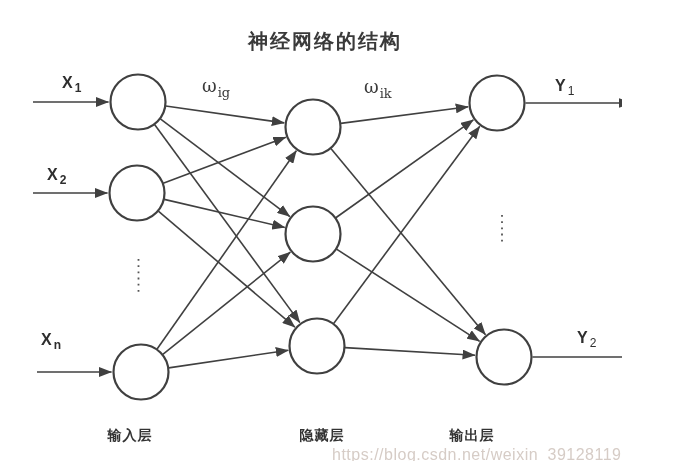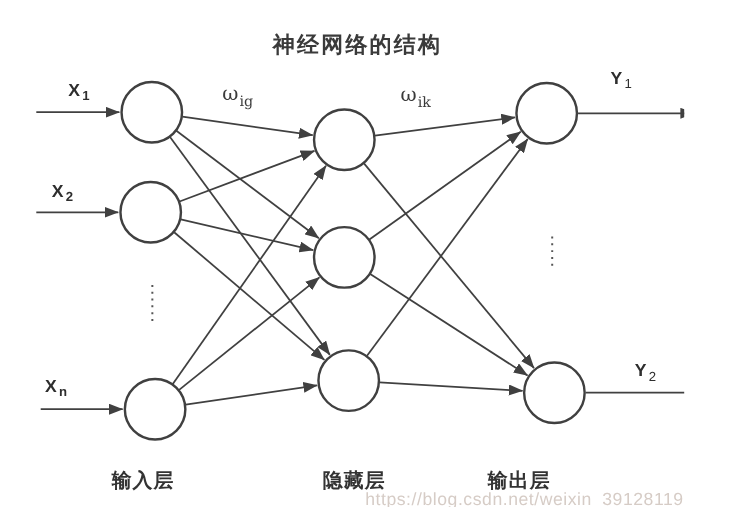--- a/index.html
+++ b/index.html
@@ -15,21 +15,21 @@
   .iolabel{position:absolute;font-size:16px;font-weight:bold;color:#2e2e2e;line-height:1;white-space:nowrap;}
   .iolabel .sub{font-size:12px;display:inline-block;transform:translateY(4px);margin-left:2px;}
   .iolabel.y .sub{font-weight:normal;}
   .wlabel{
     position:absolute;font-family:"DejaVu Serif","Liberation Serif",serif;
     font-size:18px;color:#3a3a3a;line-height:1;white-space:nowrap;
   }
   .wlabel .wsub{font-size:13px;display:inline-block;transform:translateY(5px);margin-left:1px;}
   .layer-label{
     position:absolute;top:427px;transform:translateX(-50%);
-    font-size:18px;font-weight:bold;letter-spacing:1px;color:#333333;white-space:nowrap;line-height:1.2;
+    font-size:14px;font-weight:bold;letter-spacing:1px;color:#333333;white-space:nowrap;line-height:1.2;
   }
   .watermark{
     position:absolute;left:332px;top:447px;font-size:16px;letter-spacing:.5px;
     color:#d6ccc6;white-space:nowrap;line-height:1;
   }
 </style>
 </head>
 <body>
 
 <div class="canvas">
@@ -79,25 +79,25 @@
   <div class="wlabel" style="left:364px;top:78px">
     <span>ω</span><span class="wsub">ik</span>
   </div>
 
   <div class="iolabel" style="left:62px;top:75px">
     <span>X</span><span class="sub">1</span>
   </div>
   <div class="iolabel" style="left:47px;top:167px">
     <span>X</span><span class="sub">2</span>
   </div>
-  <div class="iolabel" style="left:41px;top:344px">
+  <div class="iolabel" style="left:41px;top:332px">
     <span>X</span><span class="sub">n</span>
   </div>
 
-  <div class="iolabel y" style="left:555px;top:64px">
+  <div class="iolabel y" style="left:555px;top:78px">
     <span>Y</span><span class="sub">1</span>
   </div>
   <div class="iolabel y" style="left:577px;top:330px">
     <span>Y</span><span class="sub">2</span>
   </div>
 
   <div class="layer-label" style="left:130px">输入层</div>
   <div class="layer-label" style="left:322px">隐藏层</div>
   <div class="layer-label" style="left:472px">输出层</div>
 

